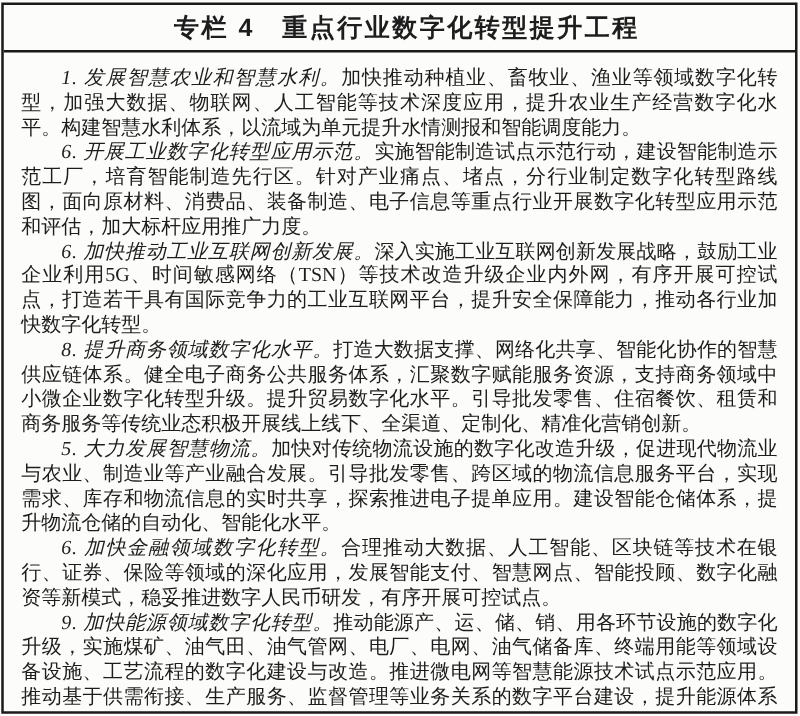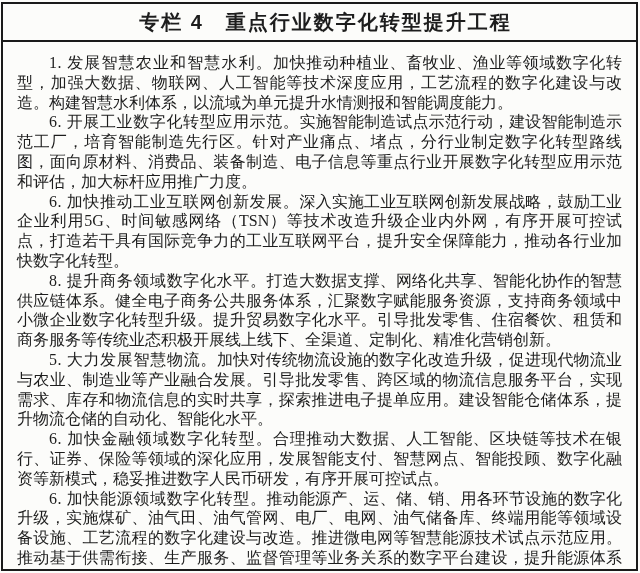--- a/index.html
+++ b/index.html
@@ -51,35 +51,36 @@
     color: var(--text, #1d1d1d);
     overflow: hidden;
   }
   .panel-body p {
     margin: 0;
     padding: 0;
     text-indent: 2em;
   }
   .lead {
     
+    font-style: italic;
     letter-spacing: 0.5px;
   }
   .body-text {
     font-style: normal;
   }
 </style>
 </head>
 <body>
 
 <div class="panel">
   <div class="panel-header">
     <span class="panel-title">专栏 4　重点行业数字化转型提升工程</span>
   </div>
   <div class="panel-body">
-    <p><span class="lead">1. 发展智慧农业和智慧水利。</span><span class="body-text">加快推动种植业、畜牧业、渔业等领域数字化转型，加强大数据、物联网、人工智能等技术深度应用，工艺流程的数字化建设与改造。构建智慧水利体系，以流域为单元提升水情测报和智能调度能力。</span></p>
+    <p><span class="lead">1. 发展智慧农业和智慧水利。</span><span class="body-text">加快推动种植业、畜牧业、渔业等领域数字化转型，加强大数据、物联网、人工智能等技术深度应用，提升农业生产经营数字化水平。构建智慧水利体系，以流域为单元提升水情测报和智能调度能力。</span></p>
     <p><span class="lead">6. 开展工业数字化转型应用示范。</span><span class="body-text">实施智能制造试点示范行动，建设智能制造示范工厂，培育智能制造先行区。针对产业痛点、堵点，分行业制定数字化转型路线图，面向原材料、消费品、装备制造、电子信息等重点行业开展数字化转型应用示范和评估，加大标杆应用推广力度。</span></p>
     <p><span class="lead">6. 加快推动工业互联网创新发展。</span><span class="body-text">深入实施工业互联网创新发展战略，鼓励工业企业利用5G、时间敏感网络（TSN）等技术改造升级企业内外网，有序开展可控试点，打造若干具有国际竞争力的工业互联网平台，提升安全保障能力，推动各行业加快数字化转型。</span></p>
     <p><span class="lead">8. 提升商务领域数字化水平。</span><span class="body-text">打造大数据支撑、网络化共享、智能化协作的智慧供应链体系。健全电子商务公共服务体系，汇聚数字赋能服务资源，支持商务领域中小微企业数字化转型升级。提升贸易数字化水平。引导批发零售、住宿餐饮、租赁和商务服务等传统业态积极开展线上线下、全渠道、定制化、精准化营销创新。</span></p>
     <p><span class="lead">5. 大力发展智慧物流。</span><span class="body-text">加快对传统物流设施的数字化改造升级，促进现代物流业与农业、制造业等产业融合发展。引导批发零售、跨区域的物流信息服务平台，实现需求、库存和物流信息的实时共享，探索推进电子提单应用。建设智能仓储体系，提升物流仓储的自动化、智能化水平。</span></p>
     <p><span class="lead">6. 加快金融领域数字化转型。</span><span class="body-text">合理推动大数据、人工智能、区块链等技术在银行、证券、保险等领域的深化应用，发展智能支付、智慧网点、智能投顾、数字化融资等新模式，稳妥推进数字人民币研发，有序开展可控试点。</span></p>
-    <p><span class="lead">6. 加快能源领域数字化转型。</span><span class="body-text">推动能源产、运、储、销、用各环节设施的数字化升级，实施煤矿、油气田、油气管网、电厂、电网、油气储备库、终端用能等领域设备设施、工艺流程的数字化建设与改造。推进微电网等智慧能源技术试点示范应用。推动基于供需衔接、生产服务、监督管理等业务关系的数字平台建设，提升能源体系智能化水平。</span></p>
+    <p><span class="lead">9. 加快能源领域数字化转型。</span><span class="body-text">推动能源产、运、储、销、用各环节设施的数字化升级，实施煤矿、油气田、油气管网、电厂、电网、油气储备库、终端用能等领域设备设施、工艺流程的数字化建设与改造。推进微电网等智慧能源技术试点示范应用。推动基于供需衔接、生产服务、监督管理等业务关系的数字平台建设，提升能源体系智能化水平。</span></p>
   </div>
 </div>
 
 </body></html>

